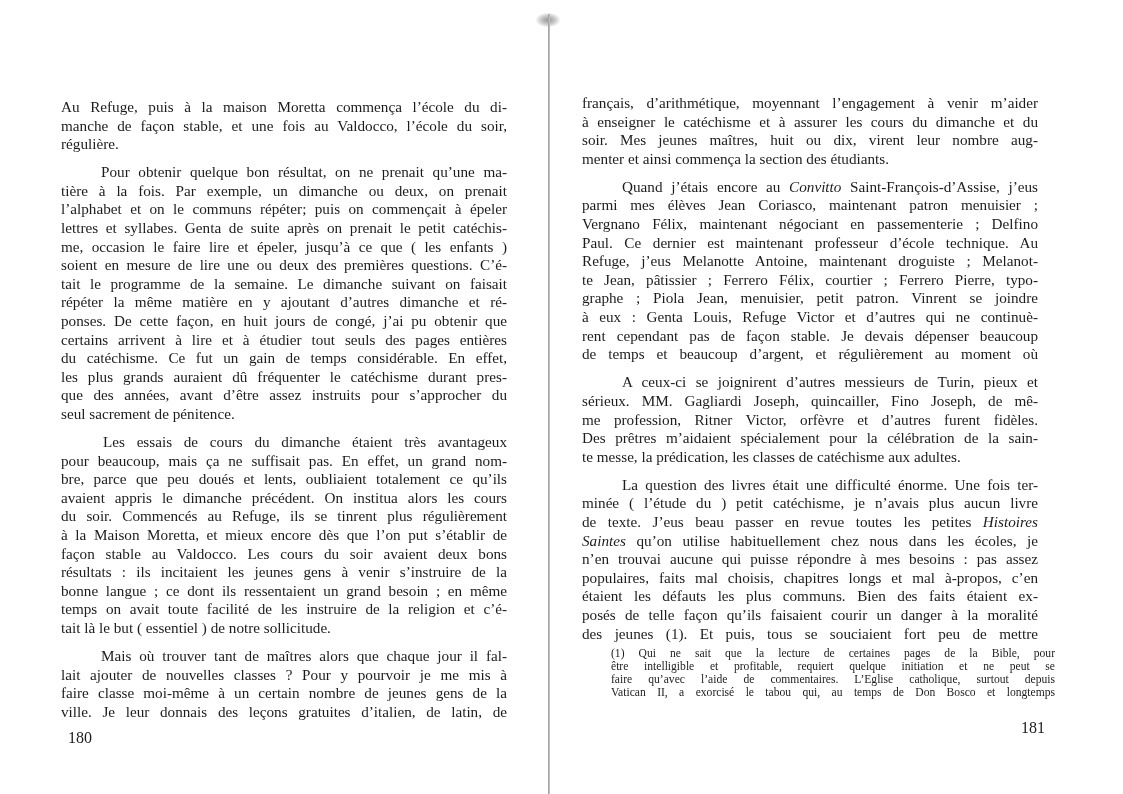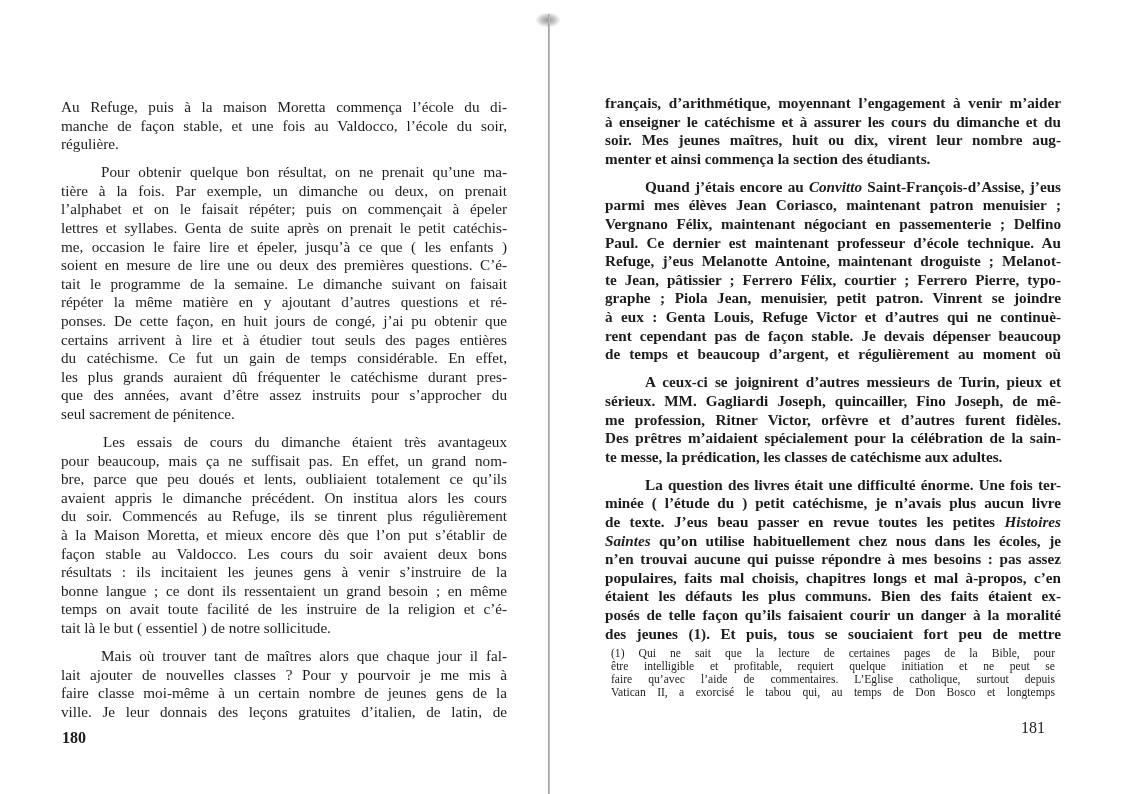--- a/index.html
+++ b/index.html
@@ -14,59 +14,59 @@
   .gutter {
     position: absolute; left: 548px; top: 14px; width: 2px; height: 780px;
     background: linear-gradient(to right, #9a9a9a, #c8c8c8);
   }
   .gutter-blot {
     position: absolute; left: 536px; top: 13px; width: 24px; height: 14px;
     background: radial-gradient(ellipse at center, rgba(60,60,60,0.55) 0%, rgba(60,60,60,0.25) 45%, rgba(255,255,255,0) 75%);
   }
   .text-col { position: absolute; font-size: 15.2px; line-height: 18.6px; text-align: justify; }
   .page-left .text-col { left: 61px; top: 98px; width: 446px; }
-  .page-right .text-col { left: 55px; top: 94px; width: 456px; font-weight: bold; }
+  .page-right .text-col { left: 32px; top: 94px; width: 456px; }
   .line { display: block; white-space: nowrap; text-align-last: justify; text-align: justify; }
   .line.last { text-align-last: left; }
   .para { margin: 0 0 9.5px 0; }
   .indent { padding-left: 40px; }
   .indent-lg { padding-left: 42px; }
   .footnote {
     position: absolute; left: 49px; top: 647px; width: 456px;
     font-size: 11.6px; line-height: 13px; text-align: justify;
   }
   .footnote .line { text-align-last: justify; padding-left: 12px; }
   .page-number { position: absolute; font-size: 16px; }
-  .page-left .page-number { left: 62px; top: 729px; font-weight: bold; }
+  .page-left .page-number { left: 68px; top: 729px; }
   .page-right .page-number { left: 1003px; left: auto; right: 78px; top: 719px; }
   em { font-style: italic; }
 </style>
 </head>
 <body>
 
 <div class="spread">
   <div class="gutter-blot"></div>
   <div class="gutter"></div>
 
   <div class="page page-left">
     <div class="text-col">
       <div class="para">
         <span class="line">Au Refuge, puis à la maison Moretta commença l’école du di-</span>
         <span class="line">manche de façon stable, et une fois au Valdocco, l’école du soir,</span>
         <span class="line last">régulière.</span>
       </div>
       <div class="para">
         <span class="line indent">Pour obtenir quelque bon résultat, on ne prenait qu’une ma-</span>
         <span class="line">tière à la fois. Par exemple, un dimanche ou deux, on prenait</span>
-        <span class="line">l’alphabet et on le faisait répéter; puis on commençait à épeler</span>
+        <span class="line">l’alphabet et on le communs répéter; puis on commençait à épeler</span>
         <span class="line">lettres et syllabes. Genta de suite après on prenait le petit catéchis-</span>
         <span class="line">me, occasion le faire lire et épeler, jusqu’à ce que ( les enfants )</span>
         <span class="line">soient en mesure de lire une ou deux des premières questions. C’é-</span>
         <span class="line">tait le programme de la semaine. Le dimanche suivant on faisait</span>
-        <span class="line">répéter la même matière en y ajoutant d’autres questions et ré-</span>
+        <span class="line">répéter la même matière en y ajoutant d’autres dimanche et ré-</span>
         <span class="line">ponses. De cette façon, en huit jours de congé, j’ai pu obtenir que</span>
         <span class="line">certains arrivent à lire et à étudier tout seuls des pages entières</span>
         <span class="line">du catéchisme. Ce fut un gain de temps considérable. En effet,</span>
         <span class="line">les plus grands auraient dû fréquenter le catéchisme durant pres-</span>
         <span class="line">que des années, avant d’être assez instruits pour s’approcher du</span>
         <span class="line last">seul sacrement de pénitence.</span>
       </div>
       <div class="para">
         <span class="line indent-lg">Les essais de cours du dimanche étaient très avantageux</span>
         <span class="line">pour beaucoup, mais ça ne suffisait pas. En effet, un grand nom-</span>

